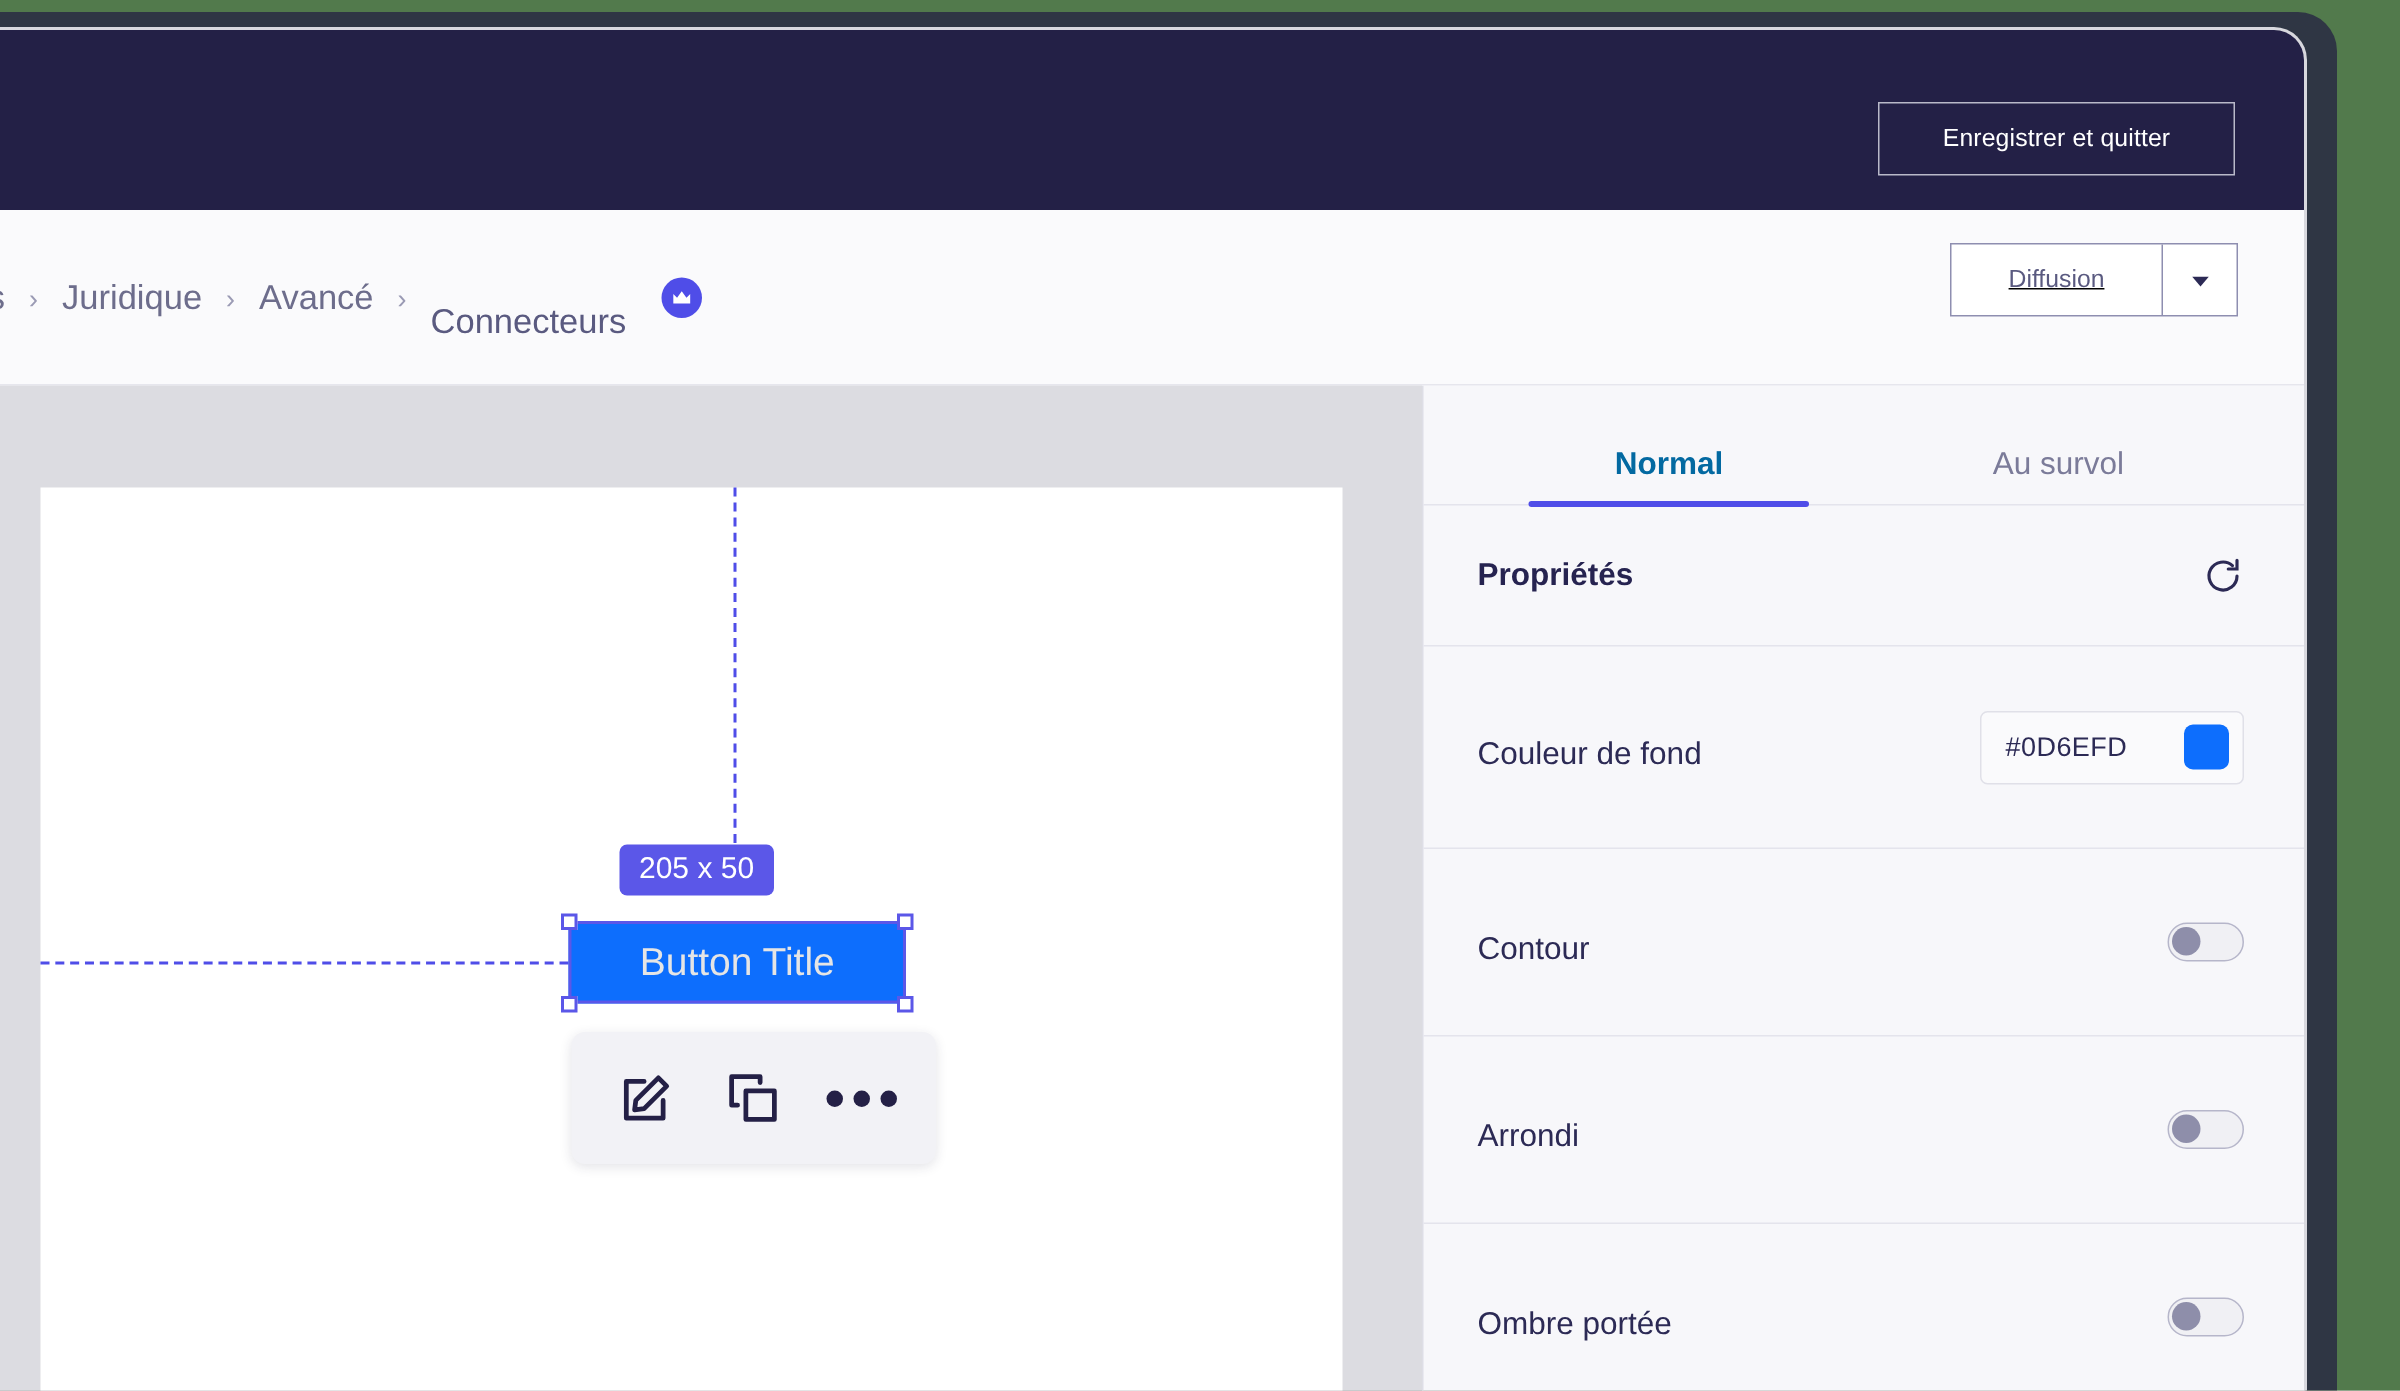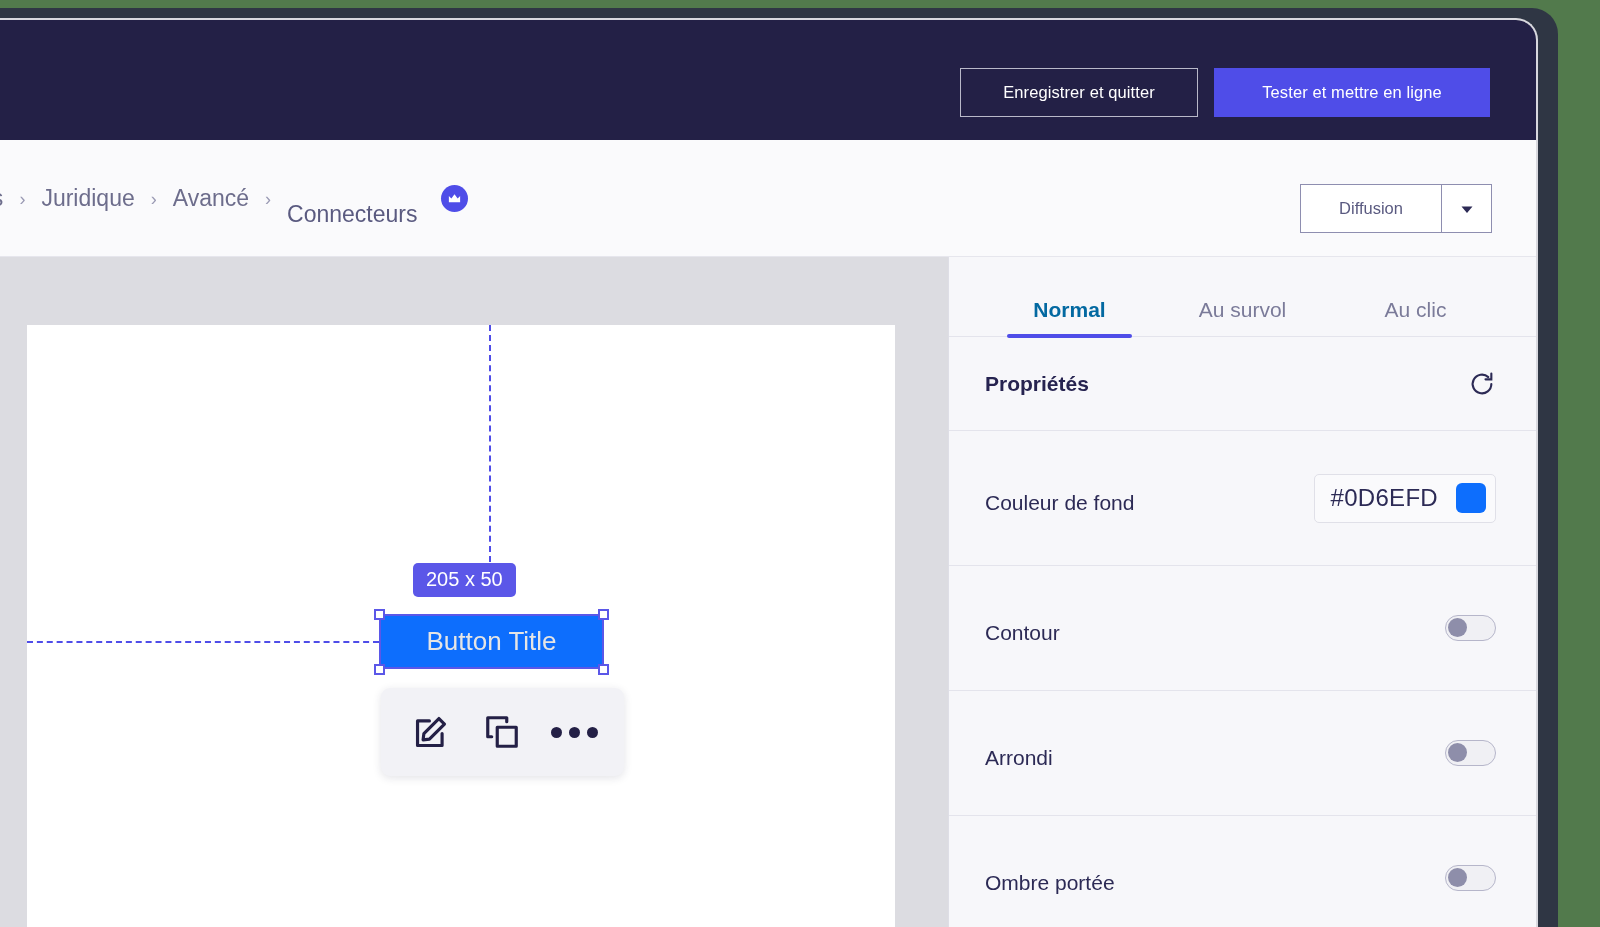--- a/index.html
+++ b/index.html
@@ -92,24 +92,25 @@
   #crown-badge {
     width: 27px; height: 27px; border-radius: 50%;
     background: #4f4de8;
     display: inline-flex; align-items: center; justify-content: center;
     margin-left: 8px;
     flex: none;
   }
   #crown-badge svg { width: 15px; height: 15px; display: block; }
 
   #publish-split {
-    position: absolute; right: 44px; top: 44px;
+    position: absolute; right: 44px; top: 22px;
     display: flex; height: 49px;
     border: 1.5px solid #8e8eb0;
     background: #ffffff;
+    text-decoration: underline;
   }
   #publish-main {
     min-width: 140px; padding: 0 22px;
     display: flex; align-items: center; justify-content: center;
     font-size: 16.5px; color: #5a5a80;
     cursor: pointer;
   }
   #publish-caret {
     width: 50px;
     border-left: 1.5px solid #8e8eb0;
@@ -264,21 +265,21 @@
     display: flex; align-items: center;
     height: 49px;
     min-width: 176px;
     background: #fafafc;
     border: 1.5px solid #e0e0e8;
     border-radius: 5px;
     padding: 0 9px 0 16px;
     justify-content: space-between;
     cursor: pointer;
   }
-  #color-value { font-size: 24px; color: #2c2a55; letter-spacing: .3px; }
+  #color-value { font-size: 18px; color: #2c2a55; letter-spacing: .3px; }
   #color-swatch {
     width: 30px; height: 30px;
     border-radius: 6px;
     background: #0d6efd;
     margin-left: 18px;
     flex: none;
     cursor: pointer;
   }
   .toggle-row { height: 125px; }
   .toggle {
@@ -303,23 +304,20 @@
 
 <div id="desktop-backdrop"></div>
 <div id="window-shadow"></div>
 
 <div id="app-window">
 
   <div id="app-header">
     <div class="header-actions">
       <div class="btn-outline">
         <span>Enregistrer et quitter</span>
-      </div>
-      <div class="btn-primary">
-        <span>Tester et mettre en ligne</span>
       </div>
     </div>
   </div>
 
   <div id="breadcrumb-bar">
     <div id="breadcrumb">
       <span class="crumb">ations</span>
       <span class="crumb-sep">›</span>
       <span class="crumb">Juridique</span>
       <span class="crumb-sep">›</span>
@@ -389,23 +387,20 @@
 
     <div id="properties-panel">
 
       <div id="panel-tabs">
         <div class="panel-tab active">
           <span>Normal</span>
         </div>
         <div class="panel-tab">
           <span>Au survol</span>
         </div>
-        <div class="panel-tab">
-          <span>Au clic</span>
-        </div>
       </div>
 
       <div class="prop-row" id="properties-header">
         <span id="properties-title">Propriétés</span>
         <span id="reset-icon">
           <svg viewBox="0 0 24 24" fill="none" stroke="#2c2a55" stroke-width="1.8" stroke-linecap="round" aria-hidden="true">
             <path d="M20 12a8 8 0 1 1-2.6-5.9"></path>
             <path d="M20 3v5h-5"></path>
           </svg>
         </span>

